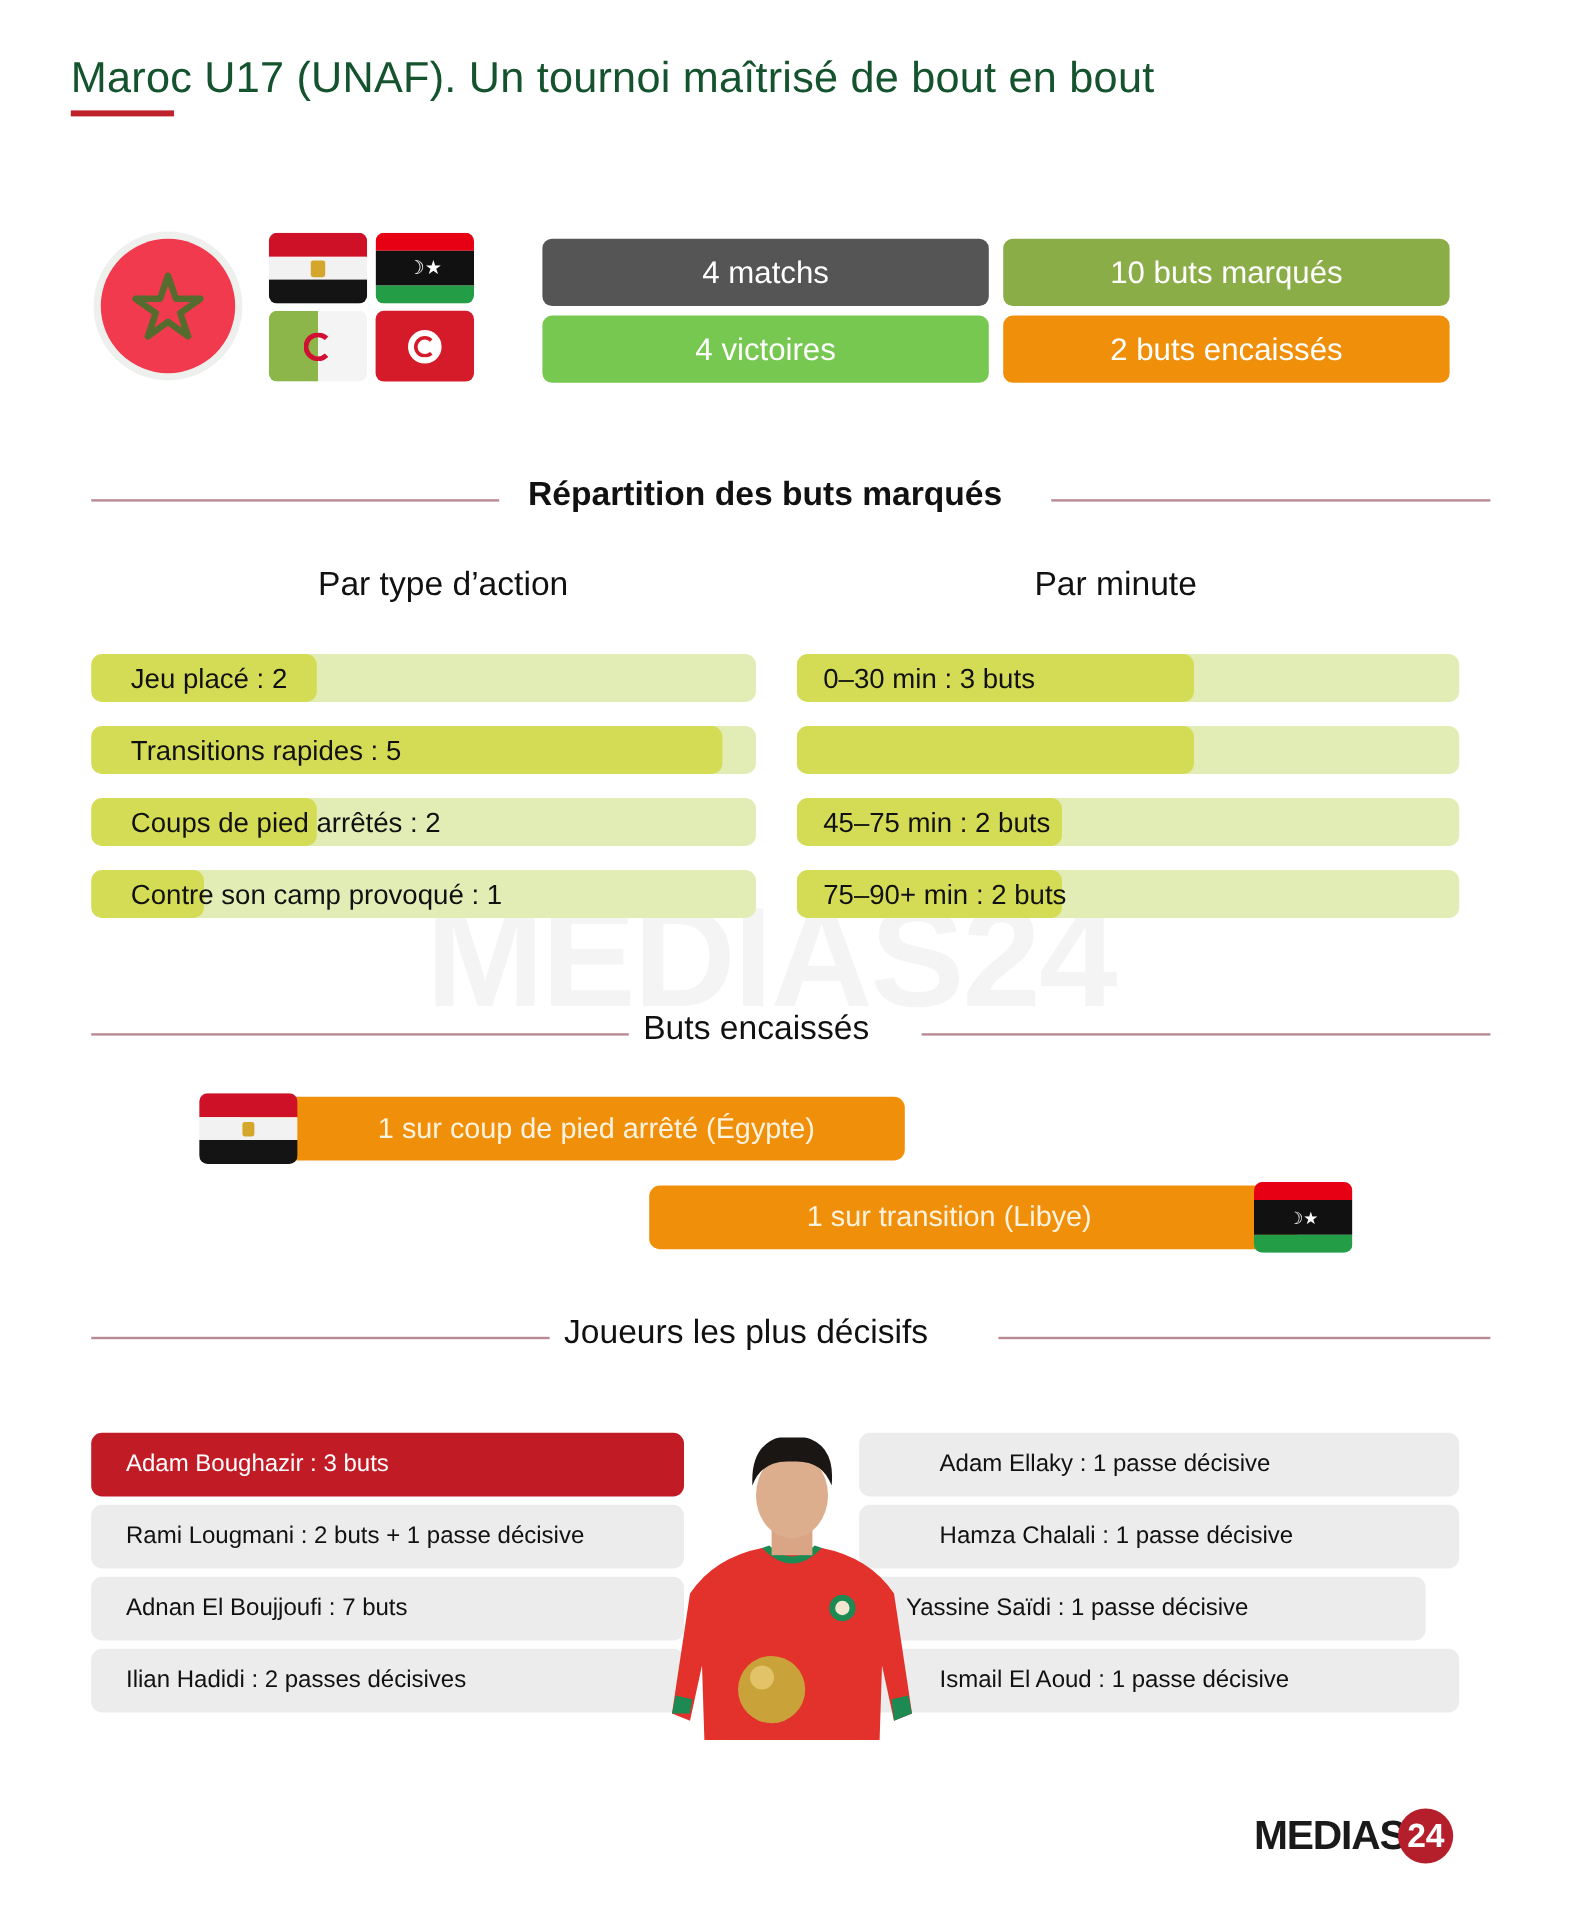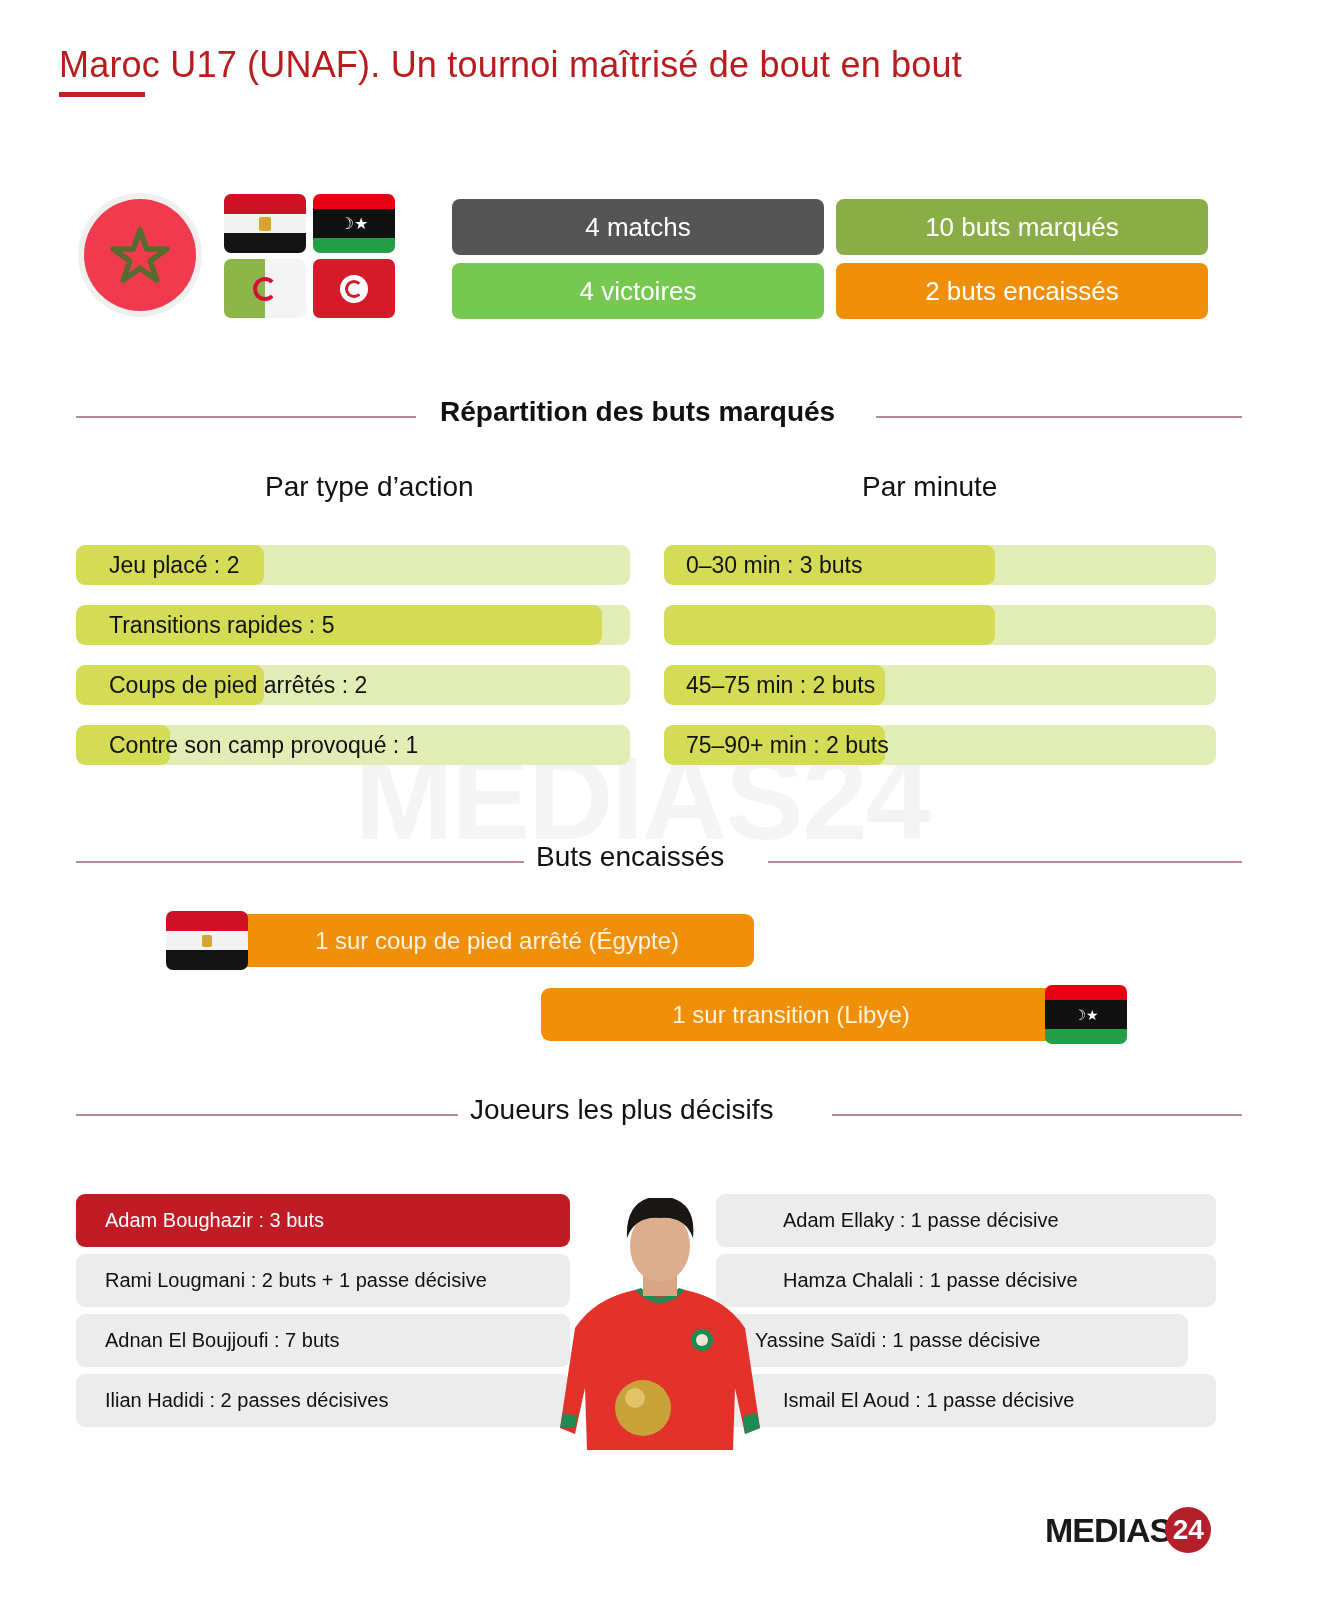--- a/index.html
+++ b/index.html
@@ -1,19 +1,19 @@
 <!DOCTYPE html>
 <html><head>
 <meta charset="utf-8">
 <style>
   * { box-sizing: border-box; margin: 0; padding: 0; }
   html, body { width: 1317px; height: 1600px; background: #ffffff; }
   body { font-family: "Liberation Sans", "DejaVu Sans", sans-serif; color: #1a1a1a; position: relative; overflow: hidden; }
 
-  .title { position: absolute; left: 59px; top: 44px; font-size: 36px; font-weight: 400; letter-spacing: 0.2px; color: #b91c1c; white-space: nowrap; }
+  .title { position: absolute; left: 59px; top: 44px; font-size: 36px; font-weight: 400; letter-spacing: 0.2px; color: #14532d; white-space: nowrap; }
   .title-underline { position: absolute; left: 59px; top: 92px; width: 86px; height: 5px; background: #c0222c; }
 
   
   .morocco { position: absolute; left: 78px; top: 193px; width: 124px; height: 124px; border-radius: 50%; background: #eef0ee; }
   .morocco-inner { position: absolute; left: 6px; top: 6px; width: 112px; height: 112px; border-radius: 50%; background: #f23a4e; display:flex; align-items:center; justify-content:center; }
   .flag { position: absolute; width: 82px; height: 59px; border-radius: 7px; overflow: hidden; }
   .flag .stripe { width: 100%; }
   .emblem { position:absolute; left:50%; top:50%; transform: translate(-50%,-50%); }
 
   

